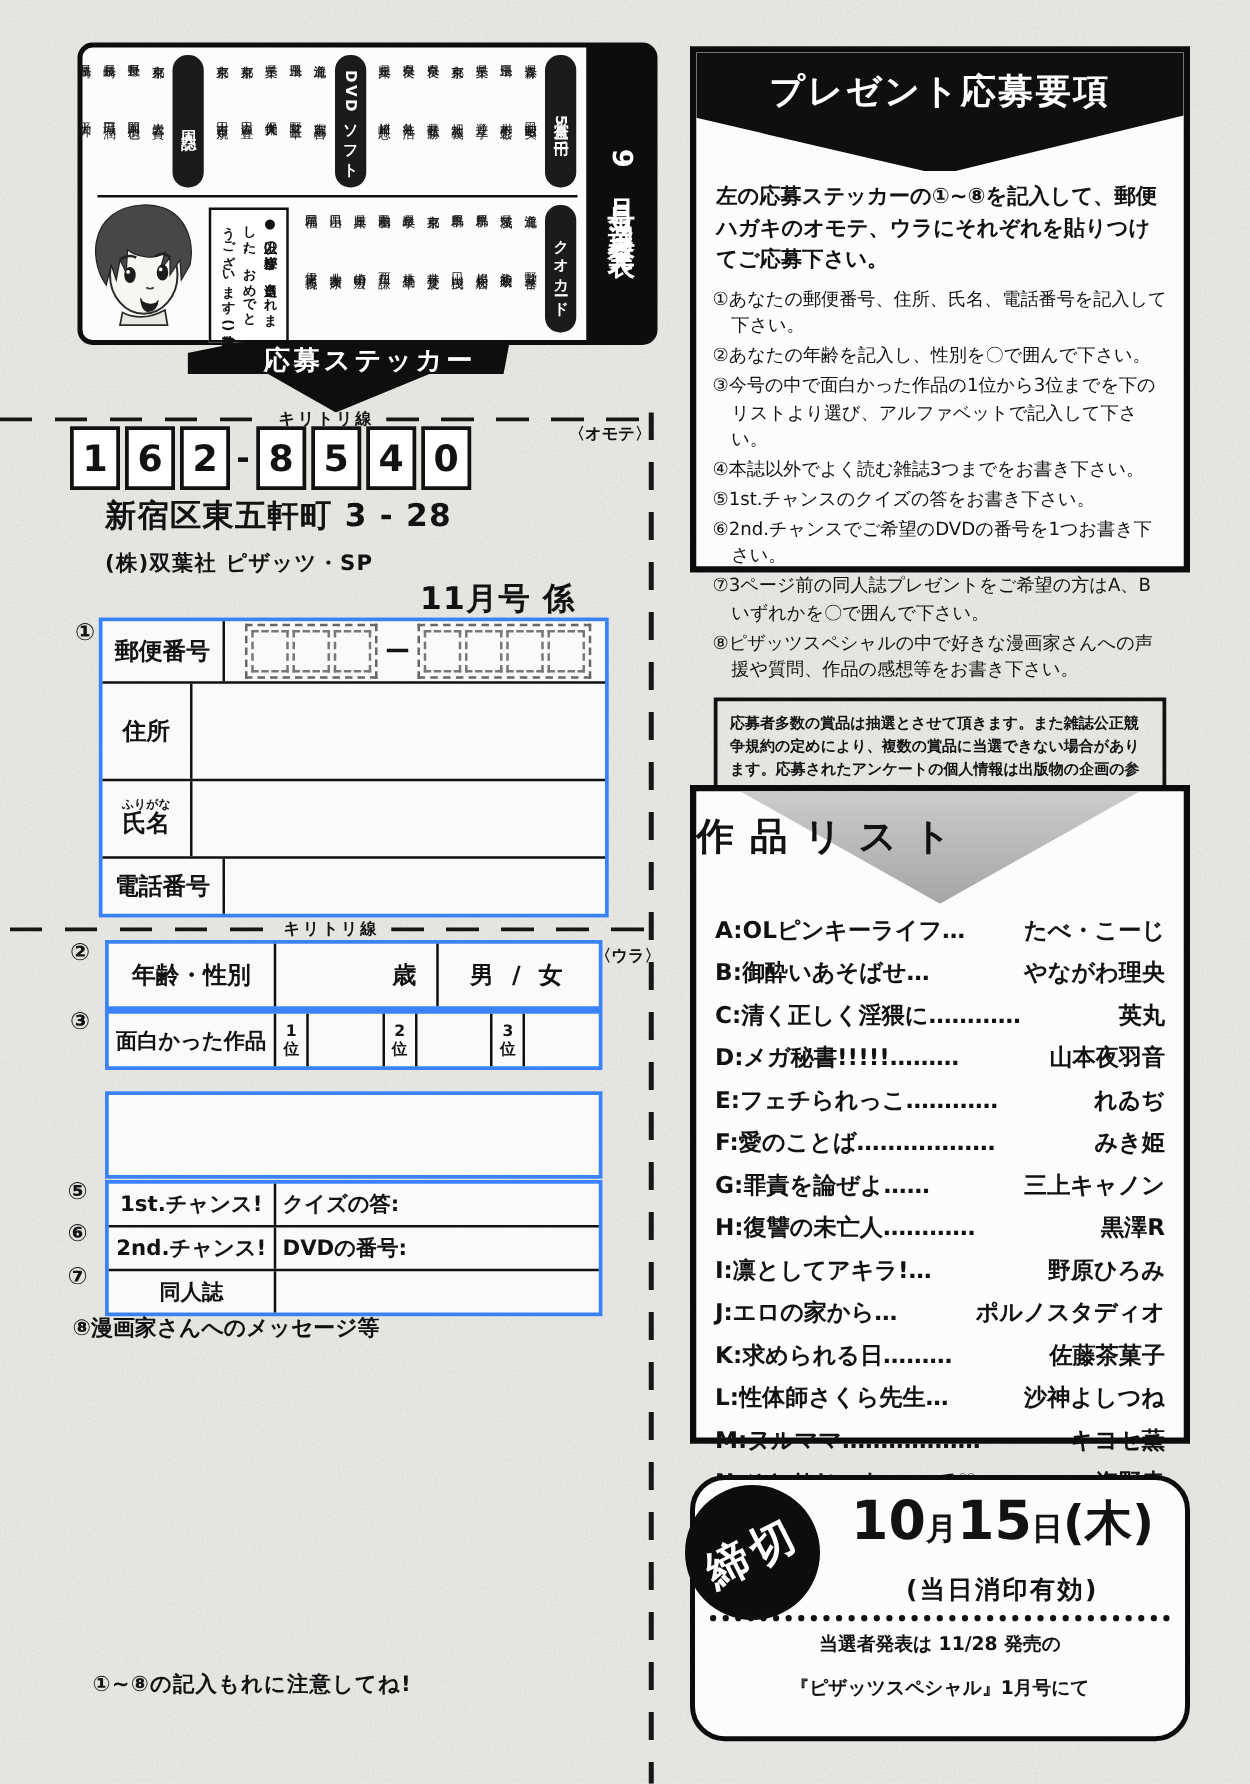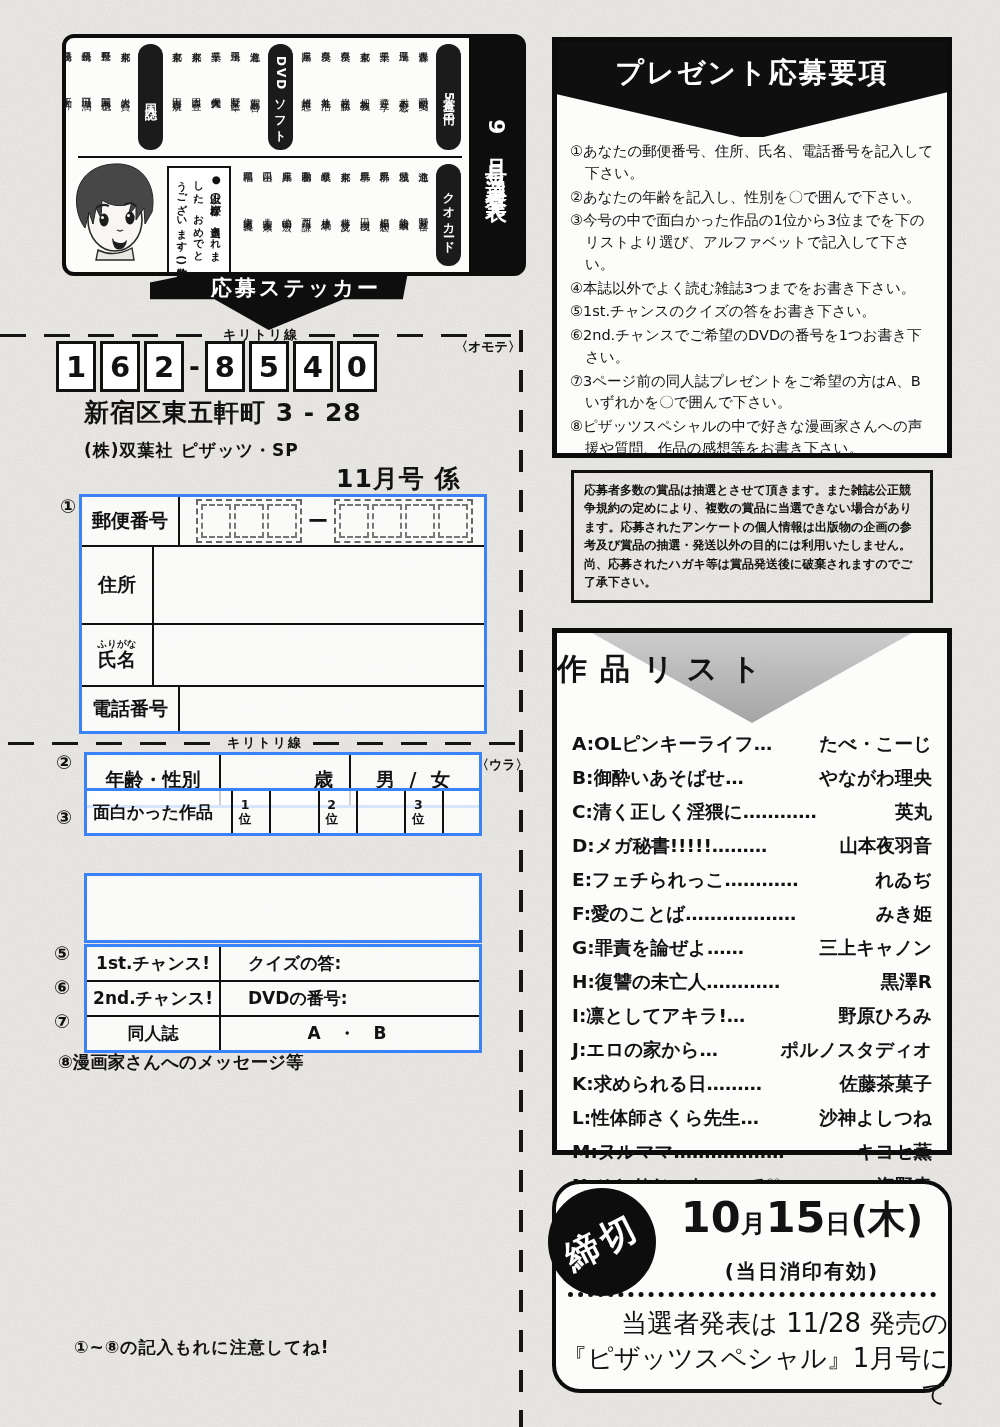--- a/index.html
+++ b/index.html
@@ -72,33 +72,33 @@
   .dbox{width:26px;height:30px;border:2px dashed #777;}
   .dhy{font-size:20px;font-weight:bold;}
   .furi{font-size:9.5px;font-weight:600;line-height:1;}
   .nm{font-size:19px;font-weight:600;line-height:1.2;}
 
   .t2{left:84px;top:752px;width:392px;height:50px;display:flex;}
   .t2 .c1{width:132px;border-right:2.5px solid #111;display:flex;align-items:center;justify-content:center;font-size:19px;font-weight:600;}
   .t2 .c2{flex:1;border-right:2.5px solid #111;display:flex;align-items:center;justify-content:flex-end;padding-right:16px;font-size:19px;font-weight:600;}
   .t2 .c3{width:128px;display:flex;align-items:center;justify-content:center;font-size:19px;font-weight:600;letter-spacing:4px;}
 
-  .t3{left:84px;top:788px;width:392px;height:42px;display:flex;gap:12px;}
+  .t3{left:84px;top:808px;width:392px;height:42px;display:flex;}
   .t3 .lb{width:132px;display:flex;align-items:center;justify-content:center;font-size:17px;font-weight:600;}
   .t3 .rk{width:24px;border-left:2.5px solid #111;display:flex;align-items:center;justify-content:center;}
   .t3 .rk span{display:block;width:14px;font-size:12.5px;font-weight:600;line-height:1.1;word-break:break-all;text-align:center;}
   .t3 .bl{flex:1;border-left:2.5px solid #111;}
 
   .q4-label{position:absolute;left:58px;top:850px;font-size:17.5px;font-weight:600;}
   .t4{left:84px;top:873px;width:392px;height:64px;}
 
   .t5{left:84px;top:944px;width:392px;}
   .t5 .trow{height:33px;}
   .t5 .tlbl{width:132px;font-size:17px;}
-  .t5 .tval{flex:1;display:flex;align-items:center;padding-left:27px;font-size:17px;font-weight:600;}
+  .t5 .tval{flex:1;display:flex;align-items:center;padding-left:5px;font-size:17px;font-weight:600;}
   .t5 .tval.center{justify-content:center;padding-left:0;letter-spacing:6px;}
 
   .cnum{position:absolute;font-size:19px;font-weight:600;}
   .q8-label{position:absolute;left:58px;top:1050px;font-size:17.5px;font-weight:600;}
   .footer-note{position:absolute;left:74px;top:1336px;font-size:17px;font-weight:600;letter-spacing:1px;}
 
   
   .rbox{position:absolute;left:552px;width:400px;border:5px solid #0c0c0c;background:#fcfcfb;box-sizing:border-box;}
   .box-guidelines{top:37px;height:421px;}
   .g-banner{position:relative;width:100%;height:95px;background:#0f0f0f;
@@ -122,21 +122,21 @@
   .box-deadline{top:1180px;height:213px;border-radius:28px;border-width:4px;}
   .dl-circle{position:absolute;left:-8px;top:4px;width:108px;height:108px;background:#0d0d0d;border-radius:50%;
     display:flex;align-items:center;justify-content:center;}
   .dl-circle span{color:#fff;font-size:35px;font-weight:bold;transform:rotate(-27deg);letter-spacing:4px;}
   .dl-date{position:absolute;left:102px;top:8px;width:288px;text-align:center;font-weight:bold;white-space:nowrap;}
   .dl-date .big{font-size:43px;letter-spacing:0;}
   .dl-date .small{font-size:25px;}
   .dl-date .week{font-size:38px;}
   .dl-postmark{position:absolute;left:102px;top:74px;width:288px;text-align:center;font-size:20px;font-weight:bold;letter-spacing:2px;}
   .dl-dots{position:absolute;left:12px;right:12px;top:108px;border-top:5px dotted #111;}
-  .dl-line{position:absolute;width:100%;text-align:right;font-weight:normal;font-size:26px;}
+  .dl-line{position:absolute;width:100%;text-align:center;font-weight:bold;font-size:15px;}
   .dl-l1{top:122px;}
   .dl-l2{top:157px;}
 </style>
 </head>
 <body>
 
 <svg class="noise" width="1000" height="1427" xmlns="http://www.w3.org/2000/svg">
   <filter id="paperNoise">
     <feTurbulence type="fractalNoise" baseFrequency="0.55" numOctaves="2" seed="7"></feTurbulence>
     <feColorMatrix type="matrix" values="0 0 0 0 0.35  0 0 0 0 0.35  0 0 0 0 0.35  0 0 0 1 0"></feColorMatrix>
@@ -424,32 +424,32 @@
     <div class="trow">
       <div class="tlbl">1st.チャンス!</div>
       <div class="tval">クイズの答:</div>
     </div>
     <div class="trow">
       <div class="tlbl">2nd.チャンス!</div>
       <div class="tval">DVDの番号:</div>
     </div>
     <div class="trow">
       <div class="tlbl">同人誌</div>
-      <div class="tval center">A ・ B</div>
     </div>
   </div>
 
   <div class="q8-label">⑧漫画家さんへのメッセージ等</div>
   <div class="footer-note">①~⑧の記入もれに注意してね!</div>
 
   <div class="vdash"></div>
 
   <div class="rbox box-guidelines">
     <div class="g-banner"></div>
     <div class="g-title">プレゼント応募要項</div>
+    <div class="g-intro">左の応募ステッカーの①~⑧を記入して、郵便ハガキのオモテ、ウラにそれぞれを貼りつけてご応募下さい。</div>
     <div class="g-items">
       <div class="g-item">①あなたの郵便番号、住所、氏名、電話番号を記入して下さい。</div>
 
       <div class="g-item">②あなたの年齢を記入し、性別を〇で囲んで下さい。</div>
 
       <div class="g-item">③今号の中で面白かった作品の1位から3位までを下のリストより選び、アルファベットで記入して下さい。</div>
 
       <div class="g-item">④本誌以外でよく読む雑誌3つまでをお書き下さい。</div>
 
       <div class="g-item">⑤1st.チャンスのクイズの答をお書き下さい。</div>

